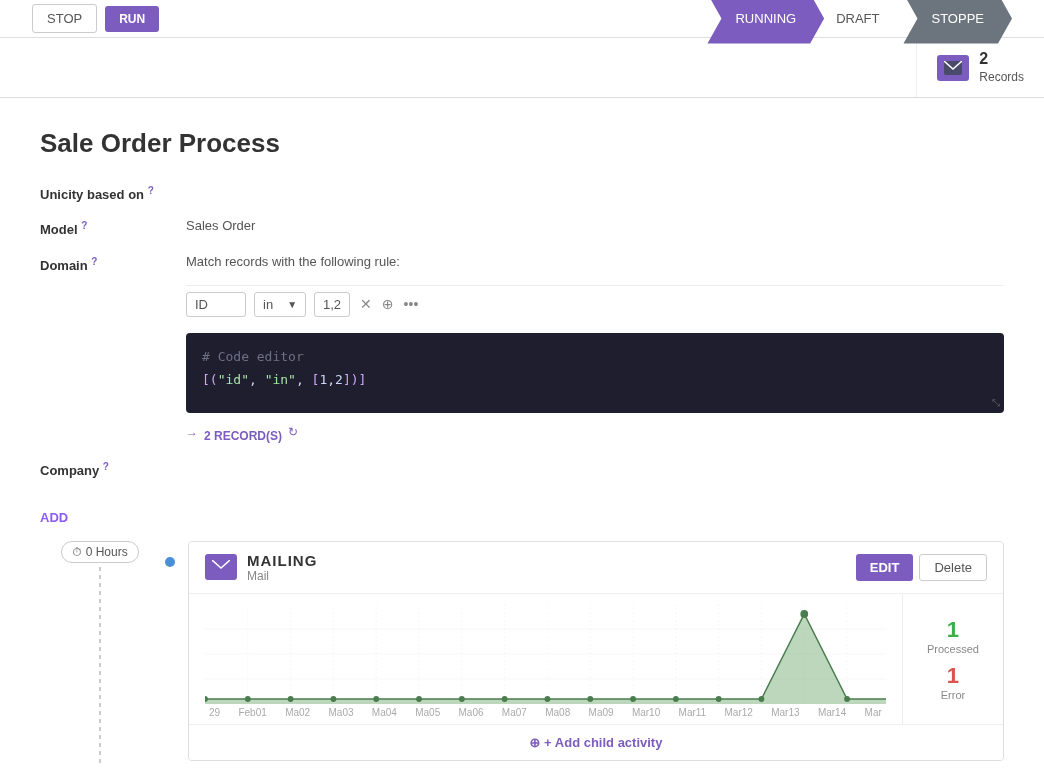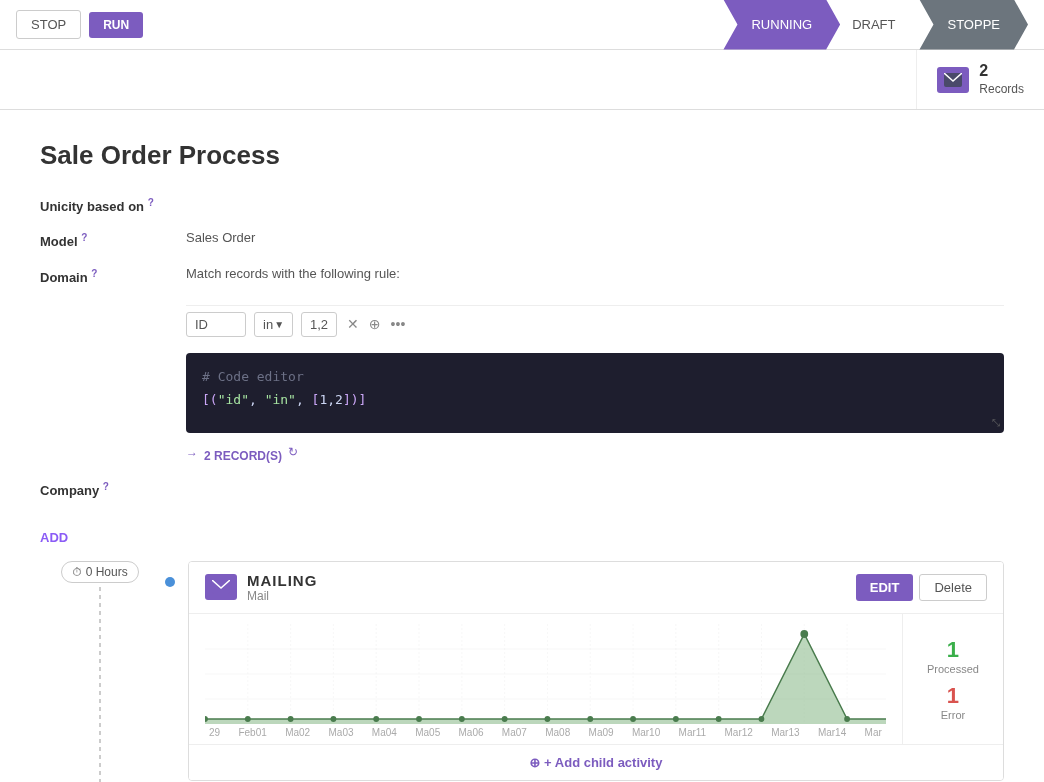--- a/index.html
+++ b/index.html
@@ -4,22 +4,22 @@
   <style>
     * { box-sizing: border-box; margin: 0; padding: 0; }
     body { font-family: Arial, sans-serif; font-size: 13px; background: #f5f5f5; color: #333; }
 
     
     .top-bar {
       display: flex;
       align-items: center;
       background: #fff;
       border-bottom: 1px solid #ddd;
-      padding: 0 16px;
-      height: 50px;
+      padding: 0 32px;
+      height: 38px;
       justify-content: space-between;
     }
     .top-bar-left { display: flex; align-items: center; gap: 8px; }
     .btn-stop {
       padding: 6px 14px;
       border: 1px solid #ccc;
       background: #fff;
       color: #555;
       cursor: pointer;
       border-radius: 3px;
@@ -112,21 +112,21 @@
       cursor: help;
     }
     .form-value {
       color: #555;
       font-size: 13px;
     }
     .domain-rule-row {
       display: flex;
       align-items: center;
       gap: 8px;
-      margin-top: 24px;
+      margin-top: 16px;
       padding: 6px 0;
       border-top: 1px solid #eee;
     }
     .domain-field {
       padding: 4px 8px;
       border: 1px solid #ccc;
       background: #fff;
       border-radius: 3px;
       min-width: 60px;
       color: #555;
@@ -134,21 +134,21 @@
     }
     .domain-op {
       padding: 4px 8px;
       border: 1px solid #ccc;
       background: #fff;
       border-radius: 3px;
       color: #555;
       font-size: 13px;
       display: flex;
       align-items: center;
-      gap: 1px;
+      gap: 14px;
     }
     .domain-val {
       padding: 4px 8px;
       border: 1px solid #ccc;
       background: #fff;
       border-radius: 3px;
       color: #555;
       font-size: 13px;
     }
     .domain-actions { display: flex; align-items: center; gap: 6px; }

